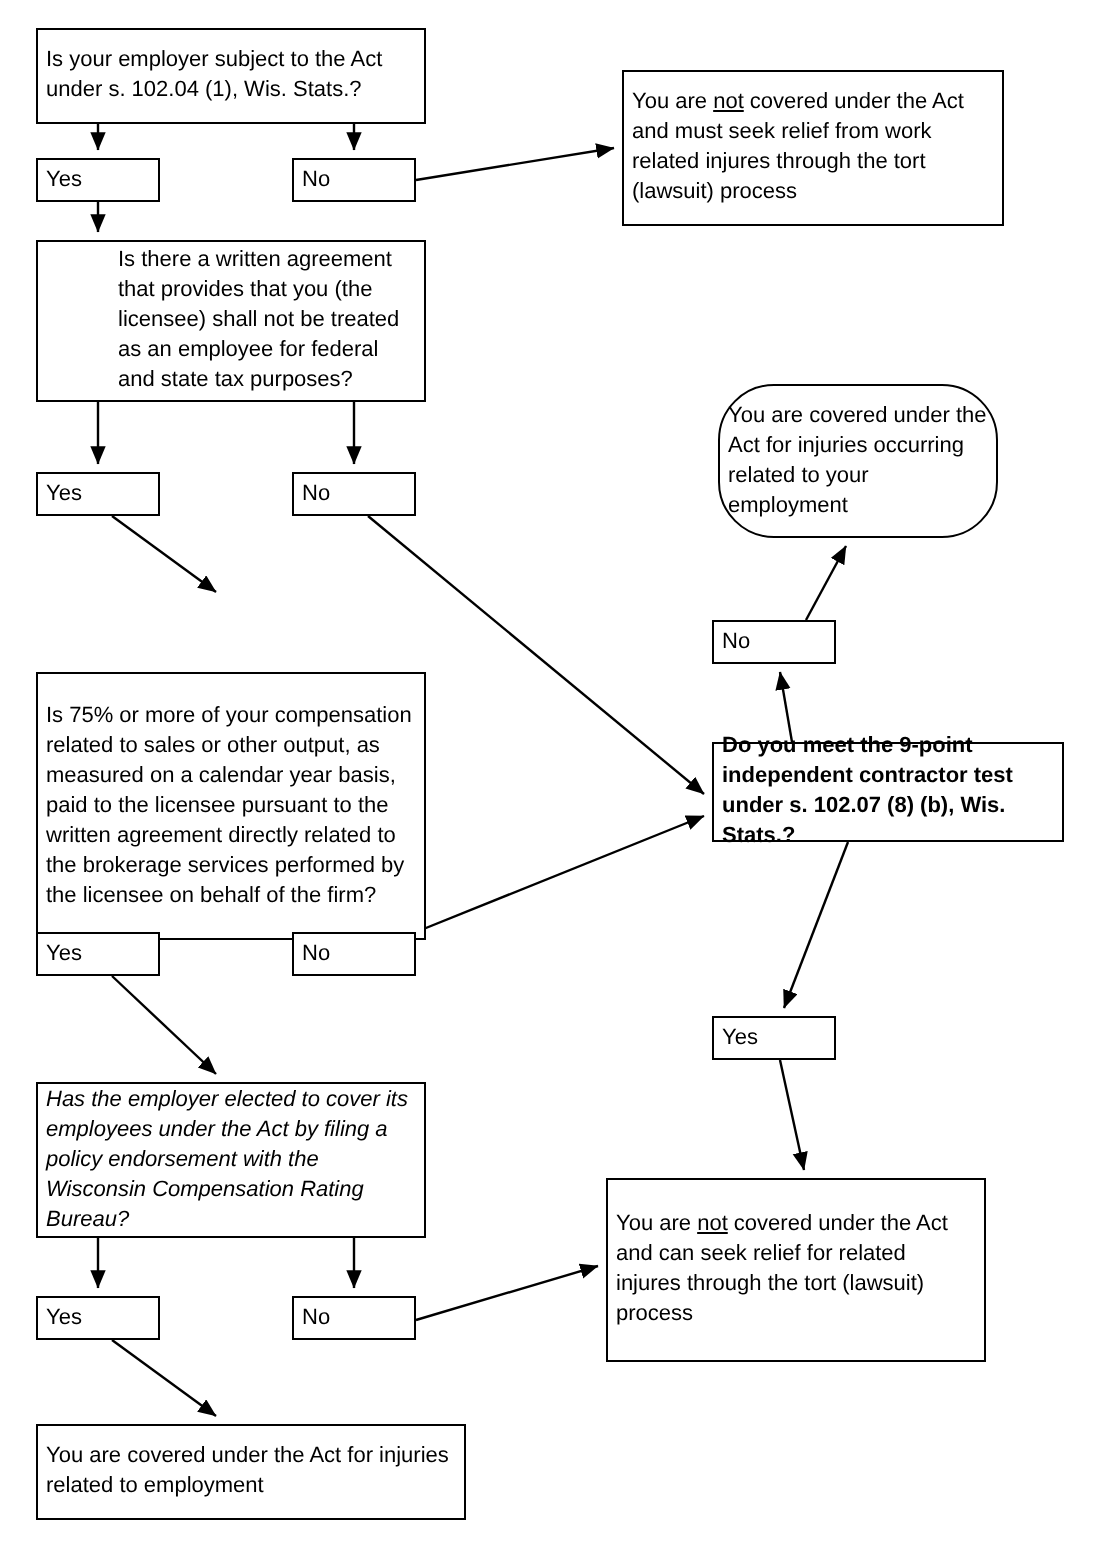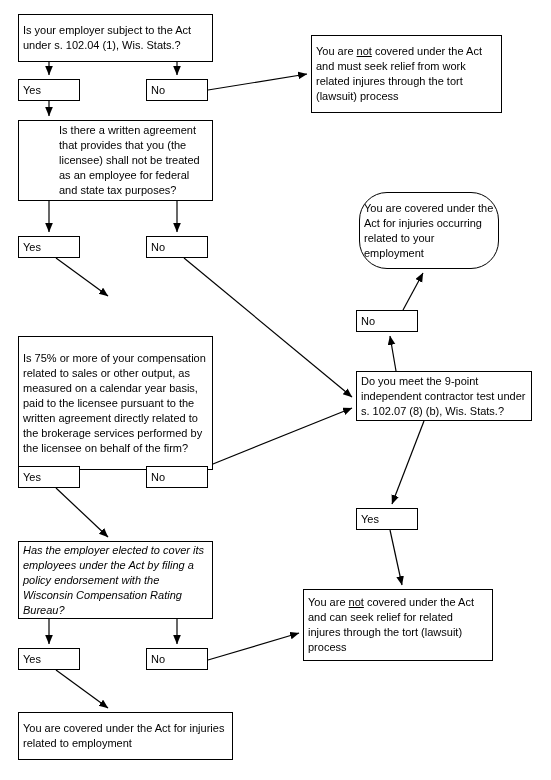--- a/index.html
+++ b/index.html
@@ -114,35 +114,35 @@
       </div>
       <div class="node yesno" style="left: 18px; top: 466px; width: 62px; height: 22px;">
         <span class="node-text">Yes</span>
       </div>
       <div class="node yesno" style="left: 146px; top: 466px; width: 62px; height: 22px;">
         <span class="node-text">No</span>
       </div>
       <div class="node yesno" style="left: 356px; top: 310px; width: 62px; height: 22px;">
         <span class="node-text">No</span>
       </div>
-      <div class="node" style="left: 356px; top: 371px; width: 176px; height: 50px;">
+      <div class="node" style="left: 356px; top: 371px; width: 176px; height: 50px; font-weight: bold;">
         <span class="node-text">Do you meet the 9-point independent contractor test under s. 102.07 (8) (b), Wis. Stats.?</span>
       </div>
       <div class="node yesno" style="left: 356px; top: 508px; width: 62px; height: 22px;">
         <span class="node-text">Yes</span>
       </div>
       <div class="node" style="left: 18px; top: 541px; width: 195px; height: 78px; font-style: italic;">
         <span class="node-text">Has the employer elected to cover its employees under the Act by filing a policy endorsement with the Wisconsin Compensation Rating Bureau?</span>
       </div>
       <div class="node yesno" style="left: 18px; top: 648px; width: 62px; height: 22px;">
         <span class="node-text">Yes</span>
       </div>
       <div class="node yesno" style="left: 146px; top: 648px; width: 62px; height: 22px;">
         <span class="node-text">No</span>
       </div>
-      <div class="node" style="left: 303px; top: 589px; width: 190px; height: 72px;">
+      <div class="node" style="left: 303px; top: 589px; width: 190px; height: 92px;">
         <span class="node-text">You are <u>not</u> covered under the Act and can seek relief for related injures through the tort (lawsuit) process</span>
       </div>
       <div class="node" style="left: 18px; top: 712px; width: 215px; height: 48px;">
         <span class="node-text">You are covered under the Act for injuries related to employment</span>
       </div>
     </div>
 </div>
 
 </body></html>

